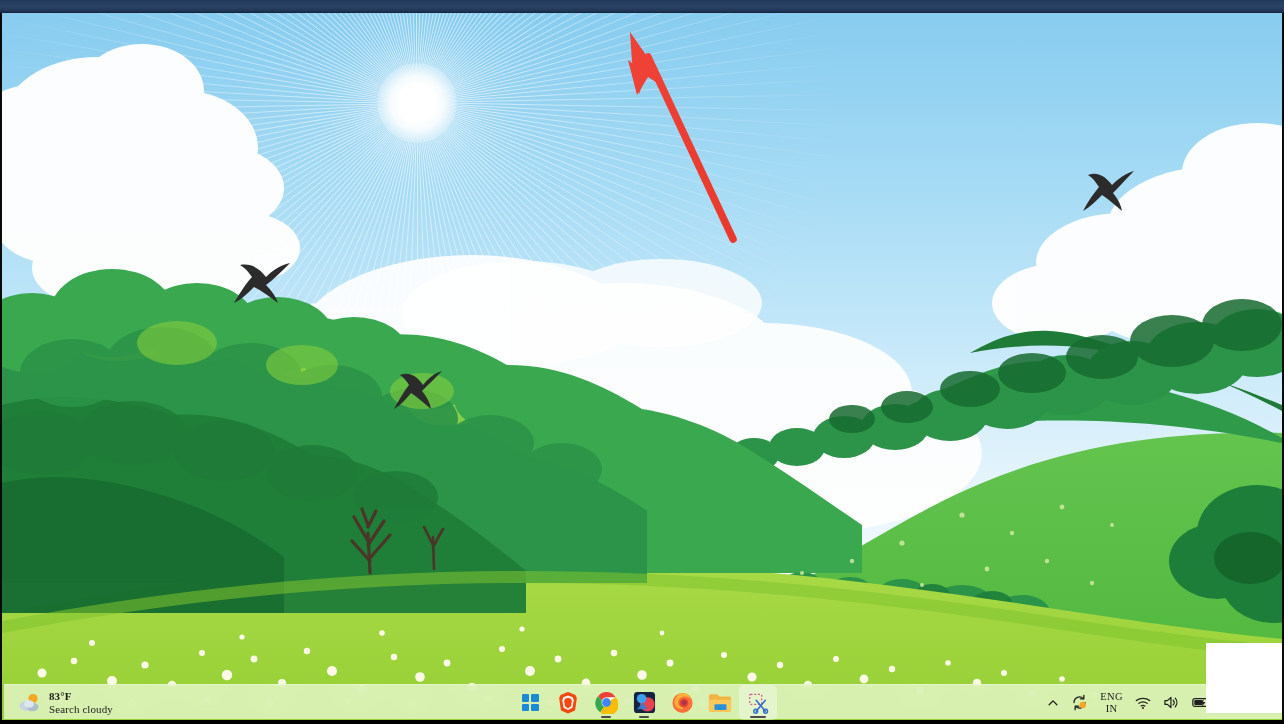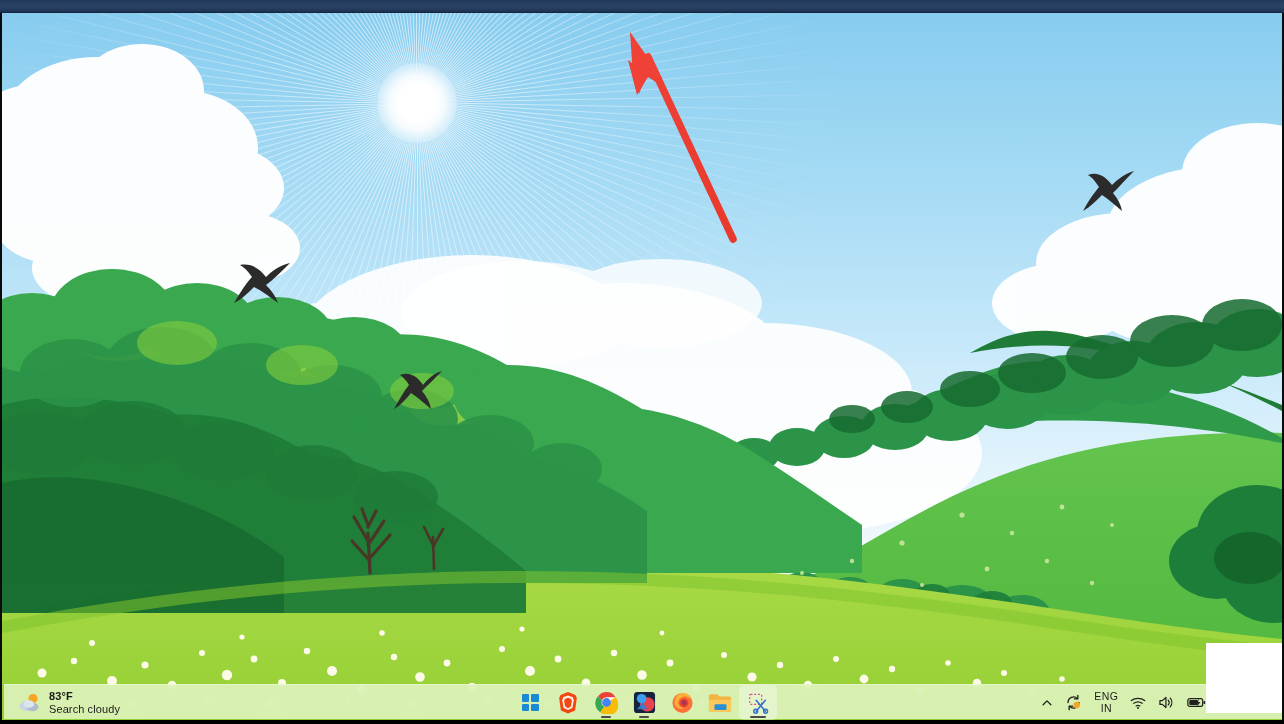--- a/index.html
+++ b/index.html
@@ -45,20 +45,21 @@
   
   svg.scene { position:absolute; left:0; top:0; width:1280px; height:709px; display:block; }
 
   
   #taskbar {
     position:absolute; left:2px; bottom:3px; width:1280px; height:35px;
     background:rgba(226,244,196,0.86);
     backdrop-filter:blur(14px);
     display:flex; align-items:center;
     border-top:1px solid rgba(255,255,255,0.35);
+    font-family:Liberation Serif, serif;
   }
   #tb-left {
     position:absolute; left:14px; top:0; height:35px;
     display:flex; align-items:center; gap:7px;
   }
   .wx-text { line-height:1.15; color:#1b1b1b; }
   .wx-temp { font-size:11px; font-weight:600; letter-spacing:.1px;}
   .wx-cond { font-size:11px; font-weight:400; letter-spacing:.1px;}
 
   #tb-center {

